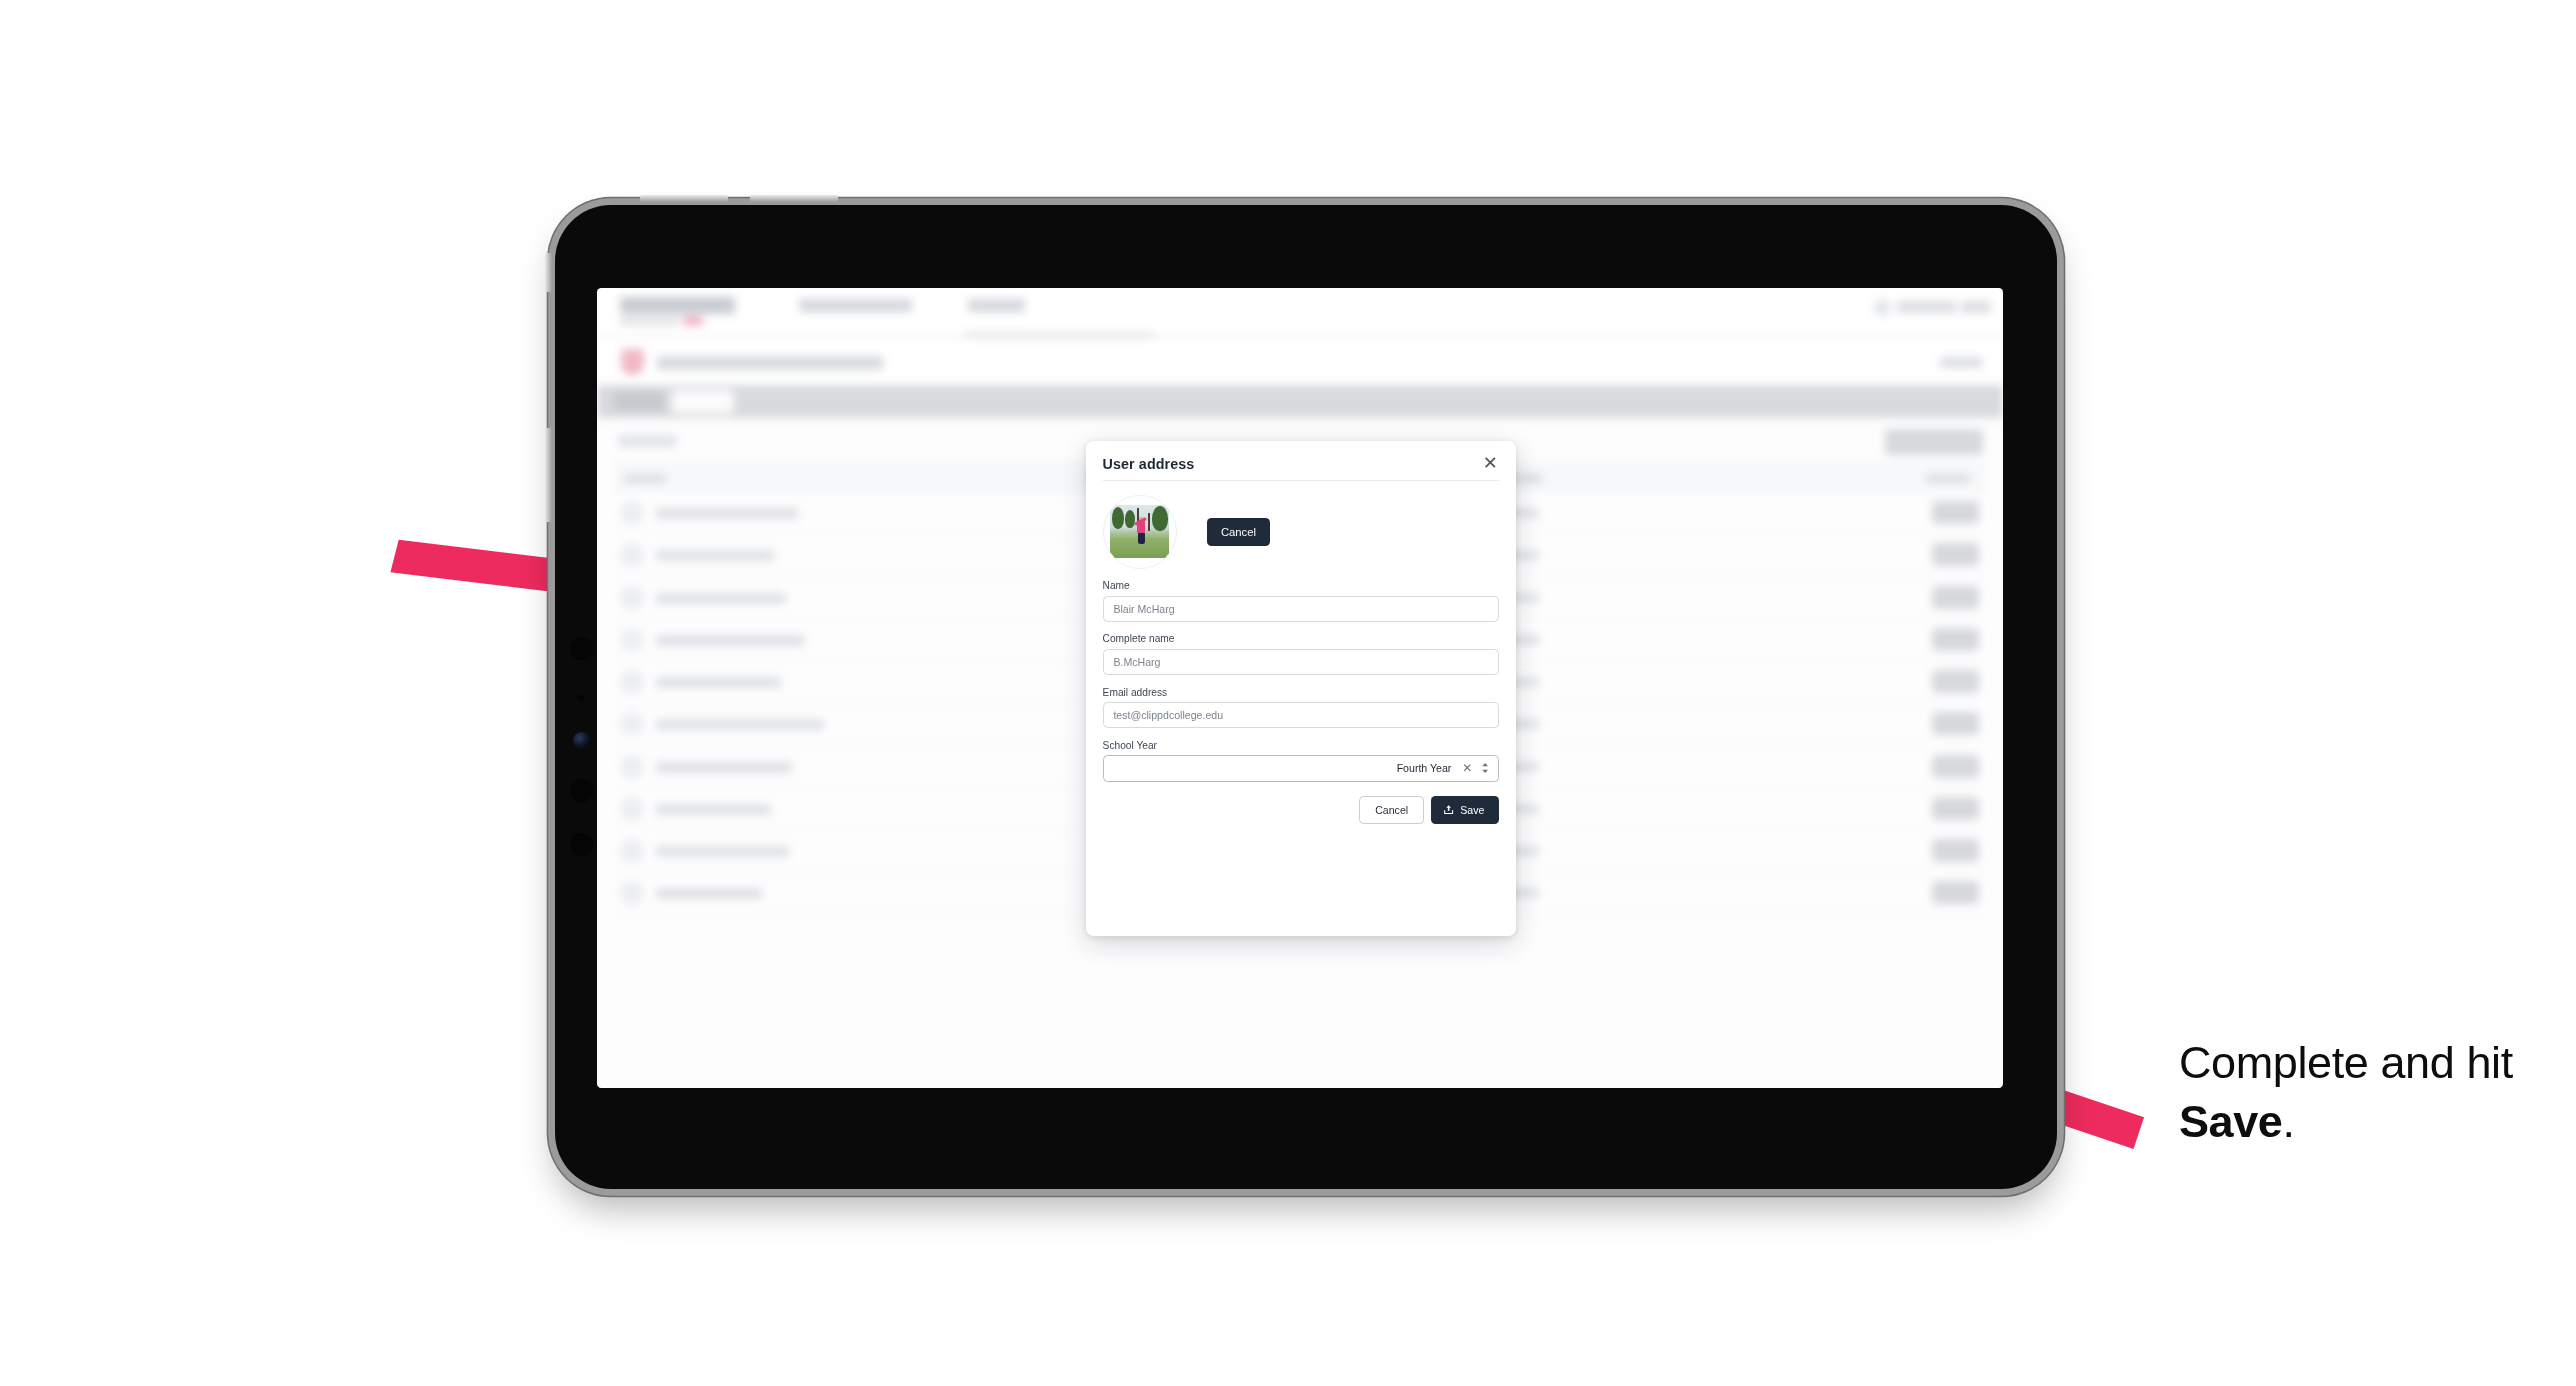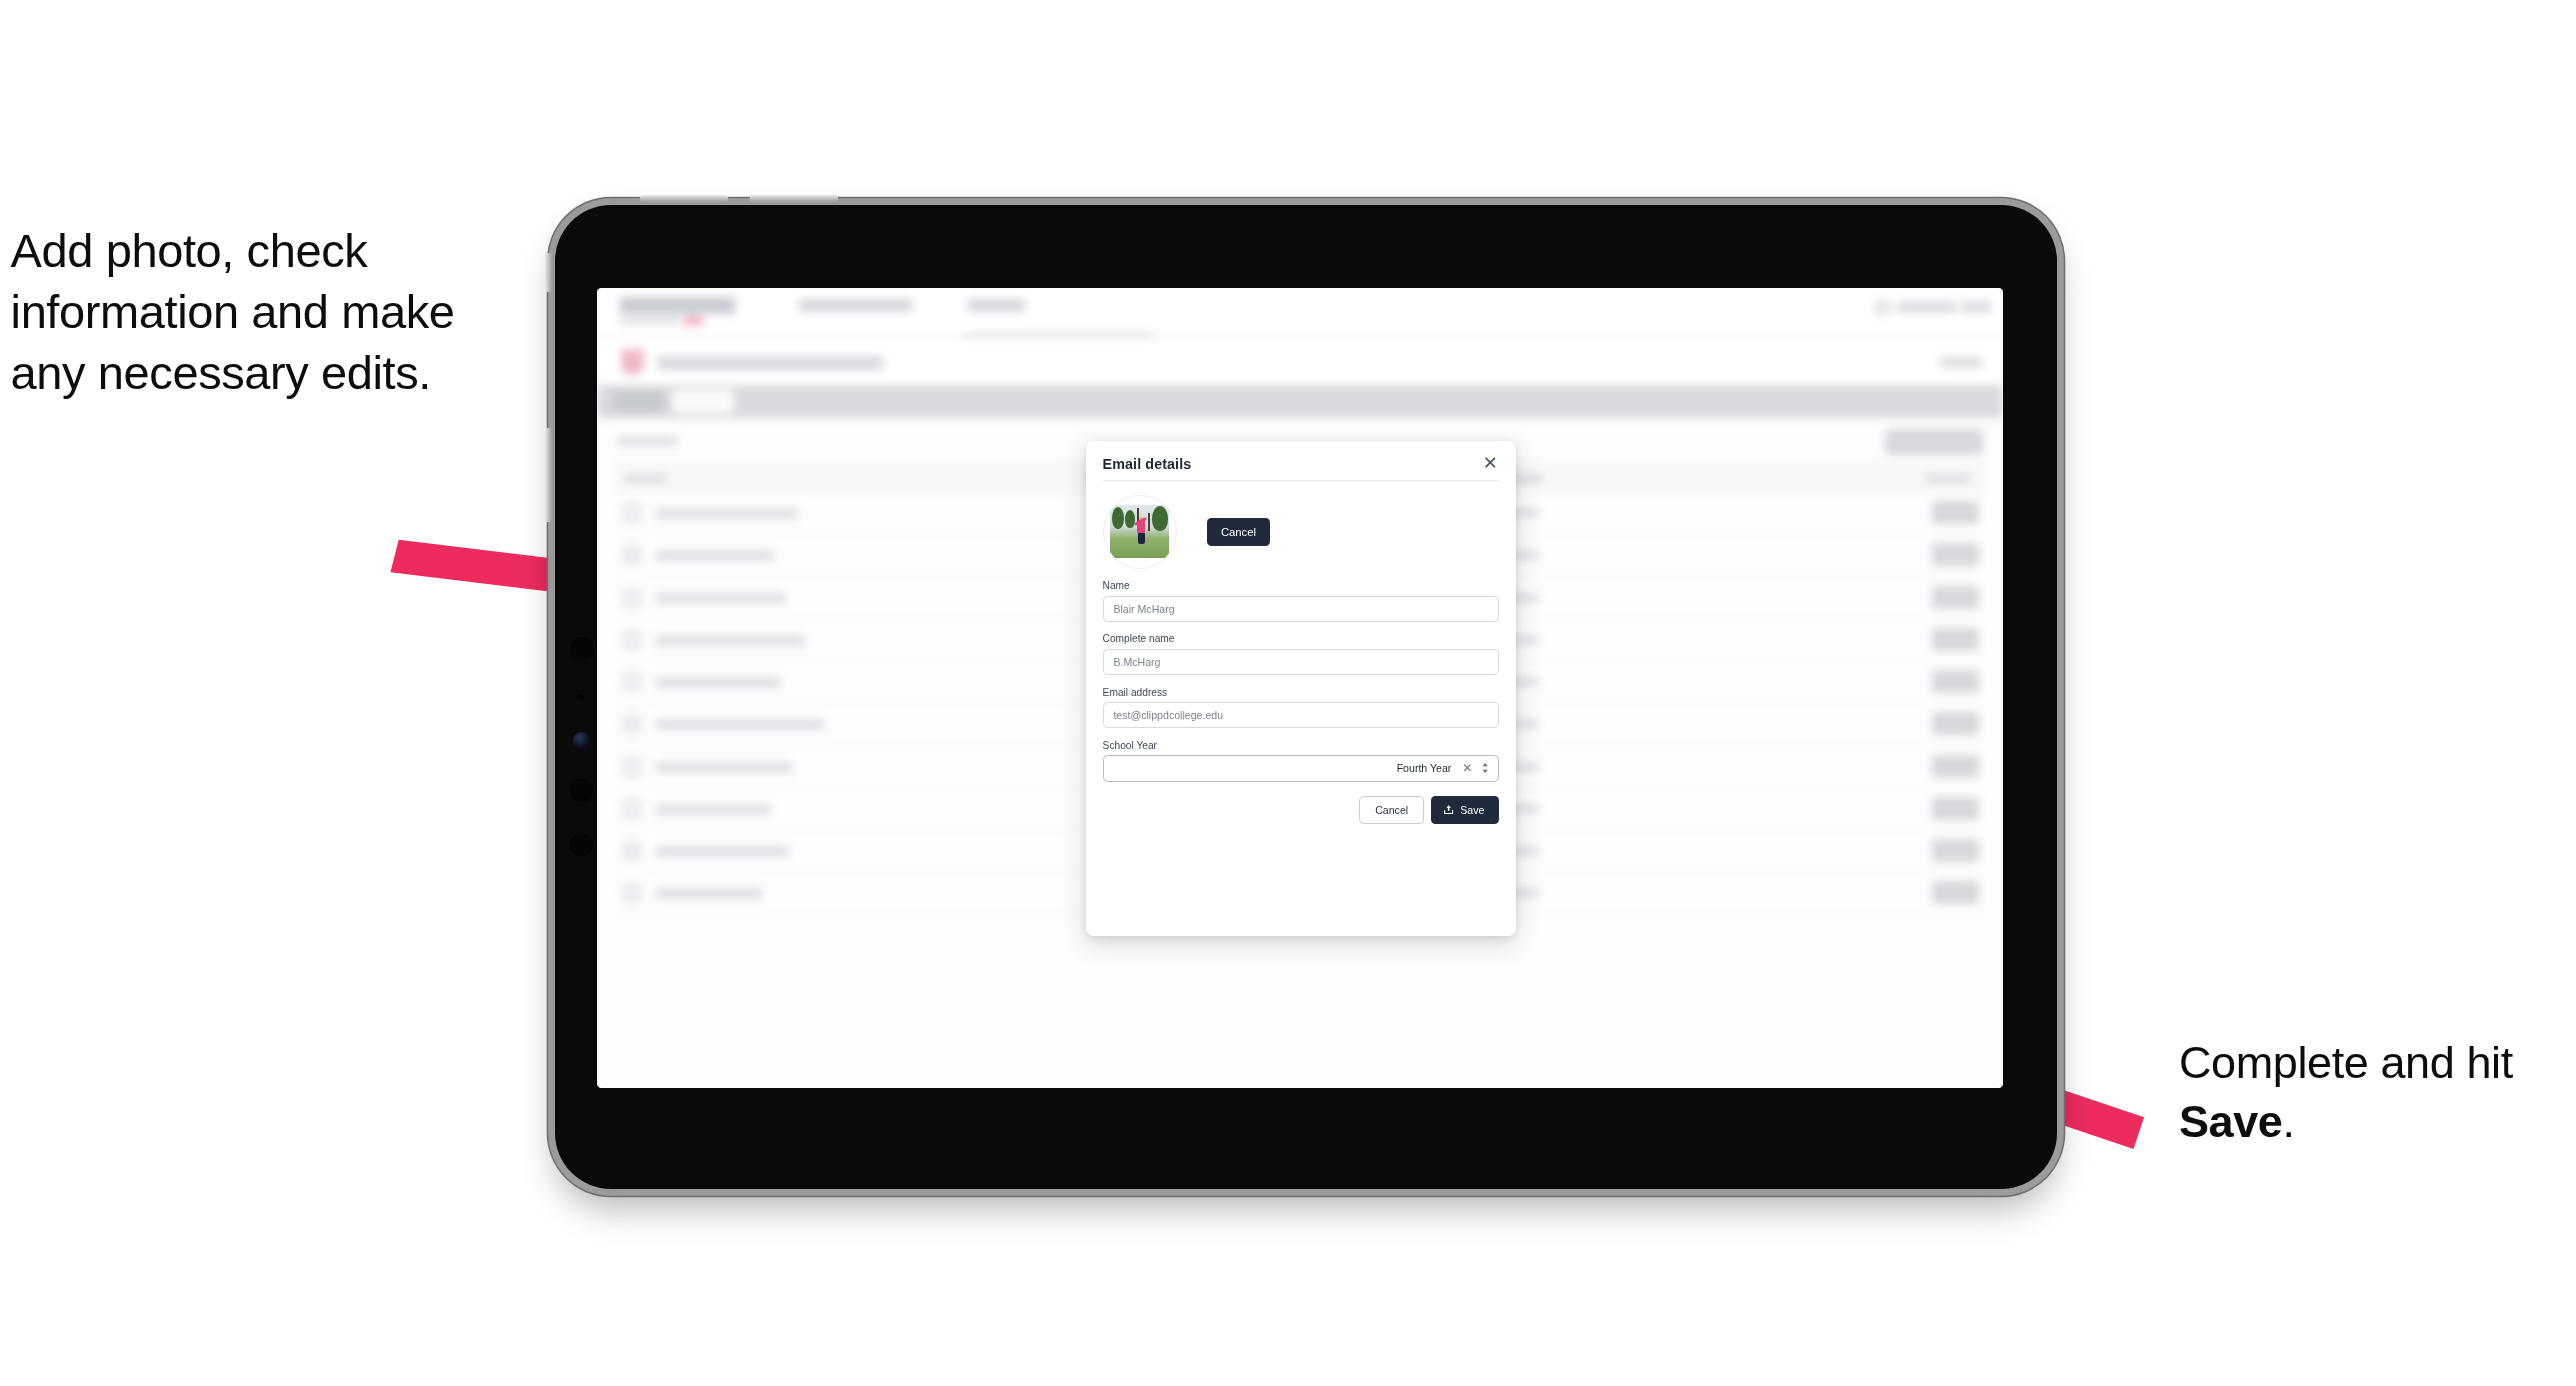--- a/index.html
+++ b/index.html
@@ -182,21 +182,20 @@
     border-radius:4.5px; padding:6.8px 15px 6.8px 12px; font-size:10.6px; cursor:pointer;
     display:flex; align-items:center; gap:6px;
     font-family:"Liberation Sans", sans-serif;
   }
 </style>
 </head>
 <body>
 
 <div id="stage">
 
-  <div class="annot" id="annot-left">Add photo, check information and make any necessary edits.</div>
 
   <div class="annot" id="annot-right"><span>Complete and hit </span><span class="strong">Save</span><span>.</span></div>
 
   <svg class="arrow-svg" style="left:0;top:0;width:2576px;height:1386px" viewBox="0 0 3412 1836" width="2576" height="1386">
     <polygon points="528,715 1327,812 1316,855 517,758" fill="#ED2B5E"></polygon>
     <polygon points="1296,779 1418,829 1300,888" fill="#ED2B5E"></polygon>
   </svg>
 
   <svg class="arrow-svg" style="left:0;top:0;width:2576px;height:1386px" viewBox="0 0 3412 1836" width="2576" height="1386">
     <polygon points="2840,1480 2063,1219 2049,1261 2826,1522" fill="#ED2B5E"></polygon>
@@ -324,21 +323,21 @@
               <div class="ce" style="width:149px;"></div>
               <div class="cy"></div>
               <div class="cb"></div>
             </div>
         </div>
       </div>
 
       <div id="modal">
 
         <div class="modal-head">
-          <div class="modal-title">Email details</div>
+          <div class="modal-title">User address</div>
           <button class="modal-close">✕</button>
         </div>
 
         <div class="avatar-row">
           <div class="avatar">
             <div class="avatar-photo">
               <div class="ph-sky"></div>
               <div class="ph-tree" style="left:1.5px;  top:1.5px;  width:12px; height:22.6px;"></div>
               <div class="ph-tree" style="left:15px; top:4.5px;  width:9.8px; height:18px;"></div>
               <div class="ph-tree" style="left:42px; top:0.8px;  width:16px; height:25px;"></div>

